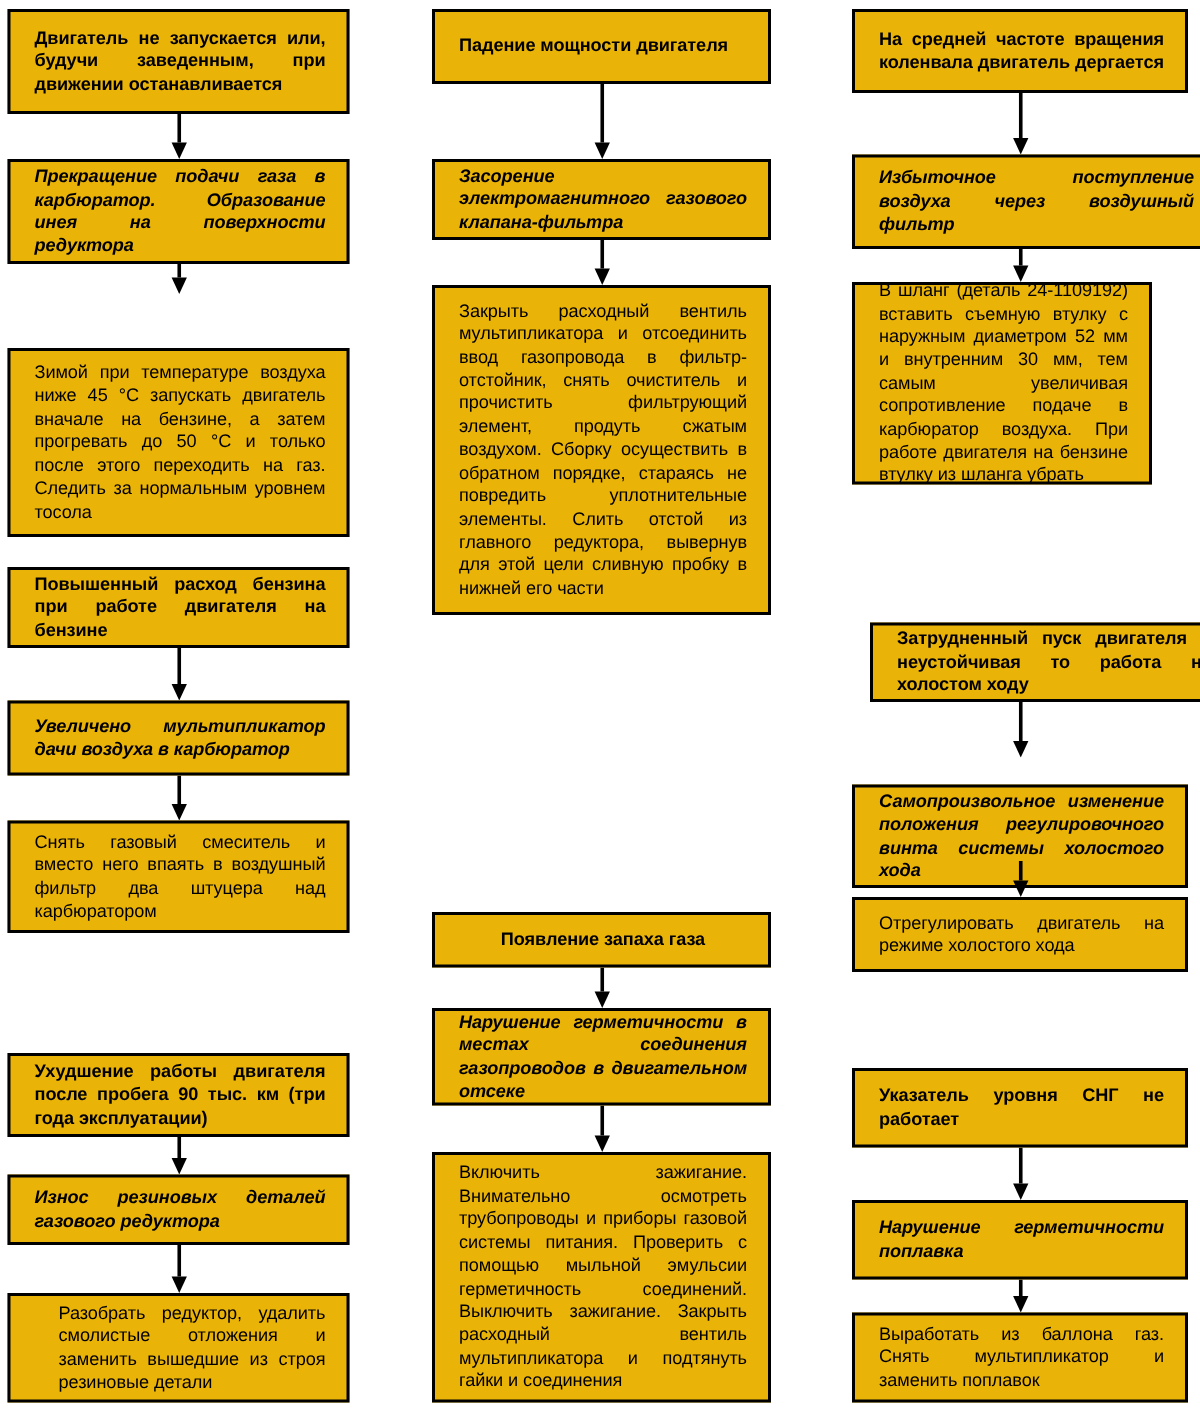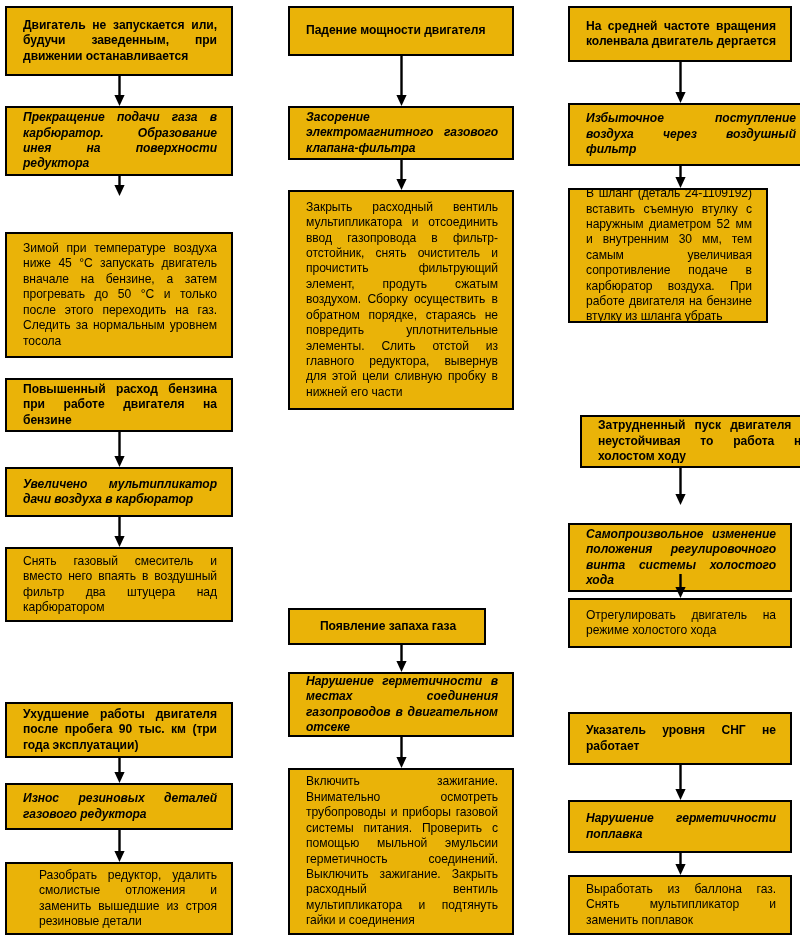--- a/index.html
+++ b/index.html
@@ -161,21 +161,21 @@
       </div>
       <div class="arrow" style="top: 160px; height: 30px; left: 106.5px;">
         <svg width="13" height="30" viewBox="0 0 13 30">
           <rect x="5.3" y="0" width="2.4" height="19" fill="#000"></rect>
           <polygon points="1.4,19 11.6,19 6.5,30" fill="#000"></polygon>
         </svg>
       </div>
       <div class="node remedy" style="top: 190px; height: 220px; left: 0px; width: 226px;">
         <span class="node-text">Закрыть расходный вентиль мультипликатора и отсоединить ввод газопровода в фильтр-отстойник, снять очиститель и прочистить фильтрующий элемент, продуть сжатым воздухом. Сборку осуществить в обратном порядке, стараясь не повредить уплотнительные элементы. Слить отстой из главного редуктора, вывернув для этой цели сливную пробку в нижней его части</span>
       </div>
-      <div class="node symptom center" style="top: 608px; height: 37px; left: 0px; width: 198px;">
+      <div class="node symptom center" style="top: 608px; height: 37px; left: 0px; width: 226px;">
         <span class="node-text">Появление запаха газа</span>
       </div>
       <div class="arrow" style="top: 645px; height: 27px; left: 106.5px;">
         <svg width="13" height="27" viewBox="0 0 13 27">
           <rect x="5.3" y="0" width="2.4" height="16" fill="#000"></rect>
           <polygon points="1.4,16 11.6,16 6.5,27" fill="#000"></polygon>
         </svg>
       </div>
       <div class="node cause" style="top: 672px; height: 65px; left: 0px; width: 226px;">
         <span class="node-text">Нарушение герметичности в местах соединения газопроводов в двигательном отсеке</span>

